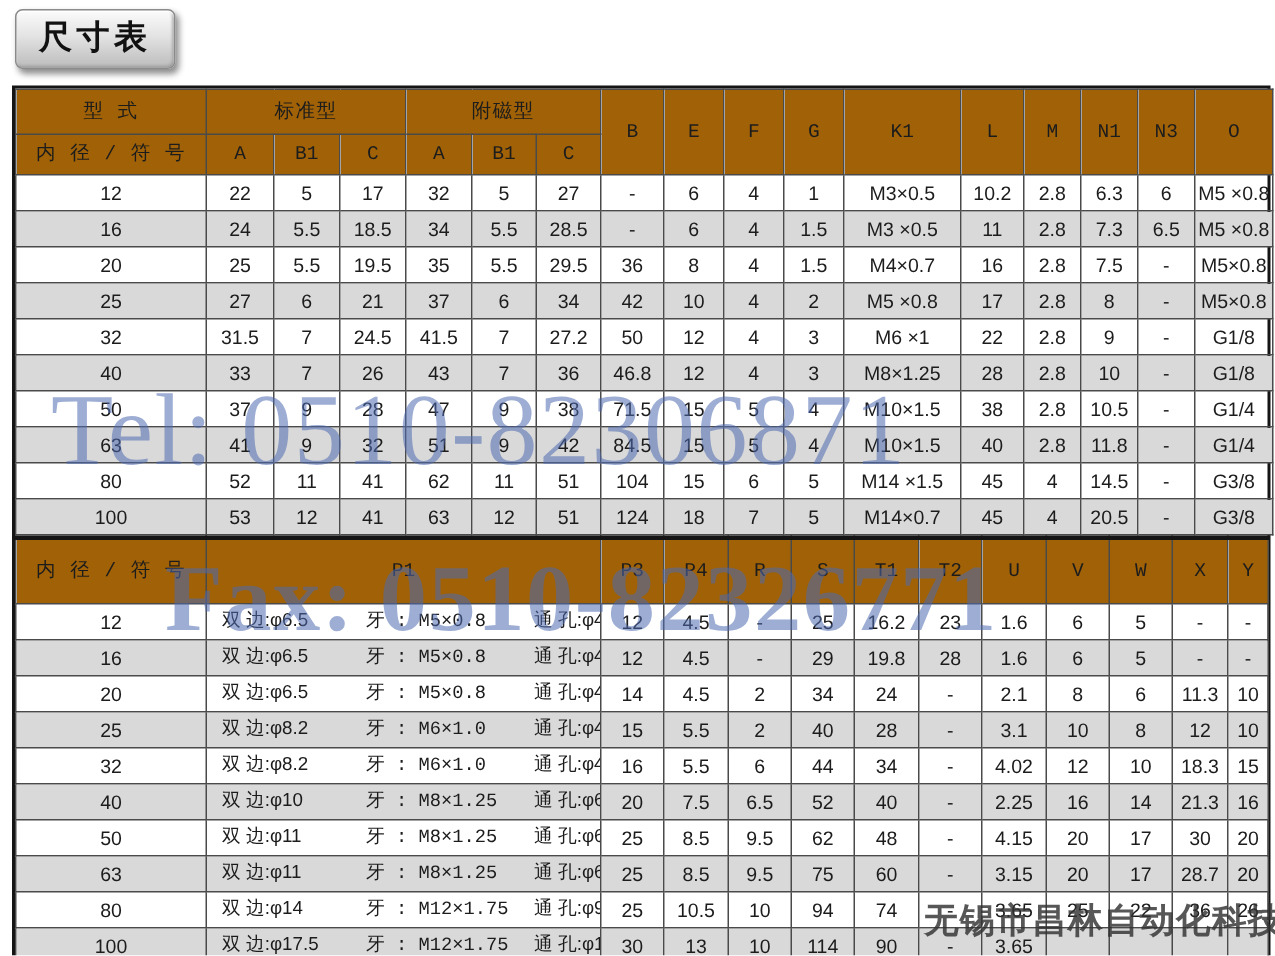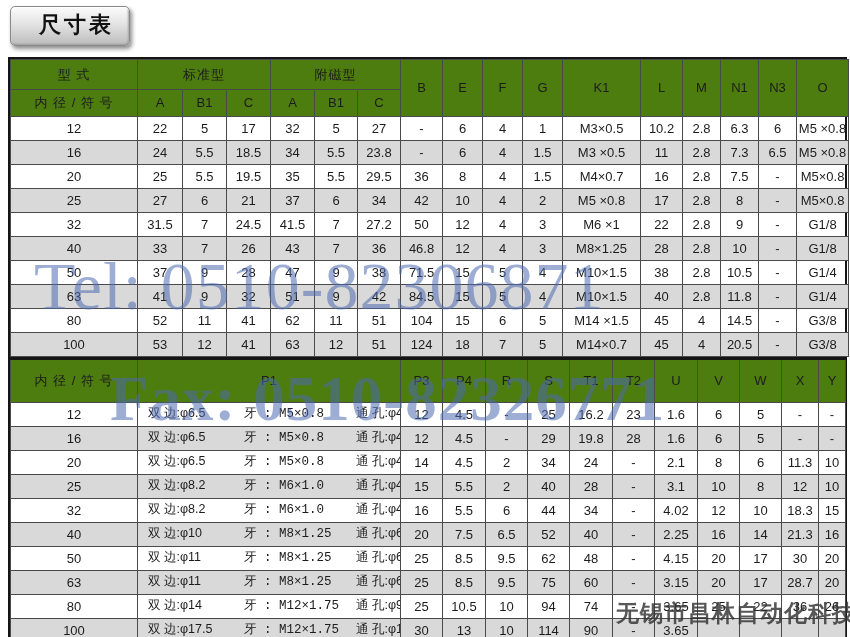--- a/index.html
+++ b/index.html
@@ -1,28 +1,28 @@
 <!DOCTYPE html>
 <html><head>
 <meta charset="utf-8">
 <style>
   html,body{margin:0;padding:0;background:#fff;}
   .page{position:relative;width:850px;height:637px;background:#fff;overflow:hidden;
         font-family:"Liberation Sans","DejaVu Sans",sans-serif;color:#1c1c1c;}
-  .title-btn{position:absolute;left:10px;top:6px;padding:3px 15px 5px 28px;
+  .title-btn{position:absolute;left:10px;top:6px;padding:3px 15px 5px 15px;
         font-size:22px;font-weight:bold;letter-spacing:3px;color:#111;
         background:linear-gradient(180deg,#fbfbfb 0%,#e3e3e3 45%,#bcbcbc 100%);
         border:1px solid #8a8a8a;border-radius:5px;
         box-shadow:2px 3px 4px rgba(0,0,0,0.45), inset 0 1px 1px #ffffff, inset -1px -1px 2px #9b9b9b;}
   .table-wrap{position:absolute;left:8px;top:57px;width:835px;border:2px solid #151515;}
   table{border-collapse:collapse;table-layout:fixed;width:835px;}
   th,td{border:1px solid #4a4a4a;text-align:center;vertical-align:middle;
         font-size:13px;font-weight:normal;padding:0;overflow:hidden;white-space:nowrap;
         height:23px;line-height:1.05;}
-  thead th{background:#4d7c0f;}
+  thead th{background:#a16207;font-family:Liberation Mono, monospace;}
   .cn{letter-spacing:1px;}
   tr.stripe td{background:#d9d9d9;}
   #top-table thead tr:first-child th{height:29px;}
   #top-table thead tr:last-child th{height:26px;}
   #bottom-table{border-top:3px solid #151515;}
   #bottom-table thead th{height:42px;}
   td.p1{text-align:left;padding-left:10px;font-size:12.5px;}
   td.p1 .seg1{display:inline-block;width:96px;}
   td.p1 .seg2{display:inline-block;width:112px;font-family:Liberation Mono, monospace;}
   .wm{position:absolute;pointer-events:none;white-space:nowrap;}
@@ -108,21 +108,21 @@
             <td>6</td>
             <td>M5 ×0.8</td>
           </tr>
           <tr class="stripe">
             <td>16</td>
             <td>24</td>
             <td>5.5</td>
             <td>18.5</td>
             <td>34</td>
             <td>5.5</td>
-            <td>23.8</td>
+            <td>28.5</td>
             <td>-</td>
             <td>6</td>
             <td>4</td>
             <td>1.5</td>
             <td>M3 ×0.5</td>
             <td>11</td>
             <td>2.8</td>
             <td>7.3</td>
             <td>6.5</td>
             <td>M5 ×0.8</td>

